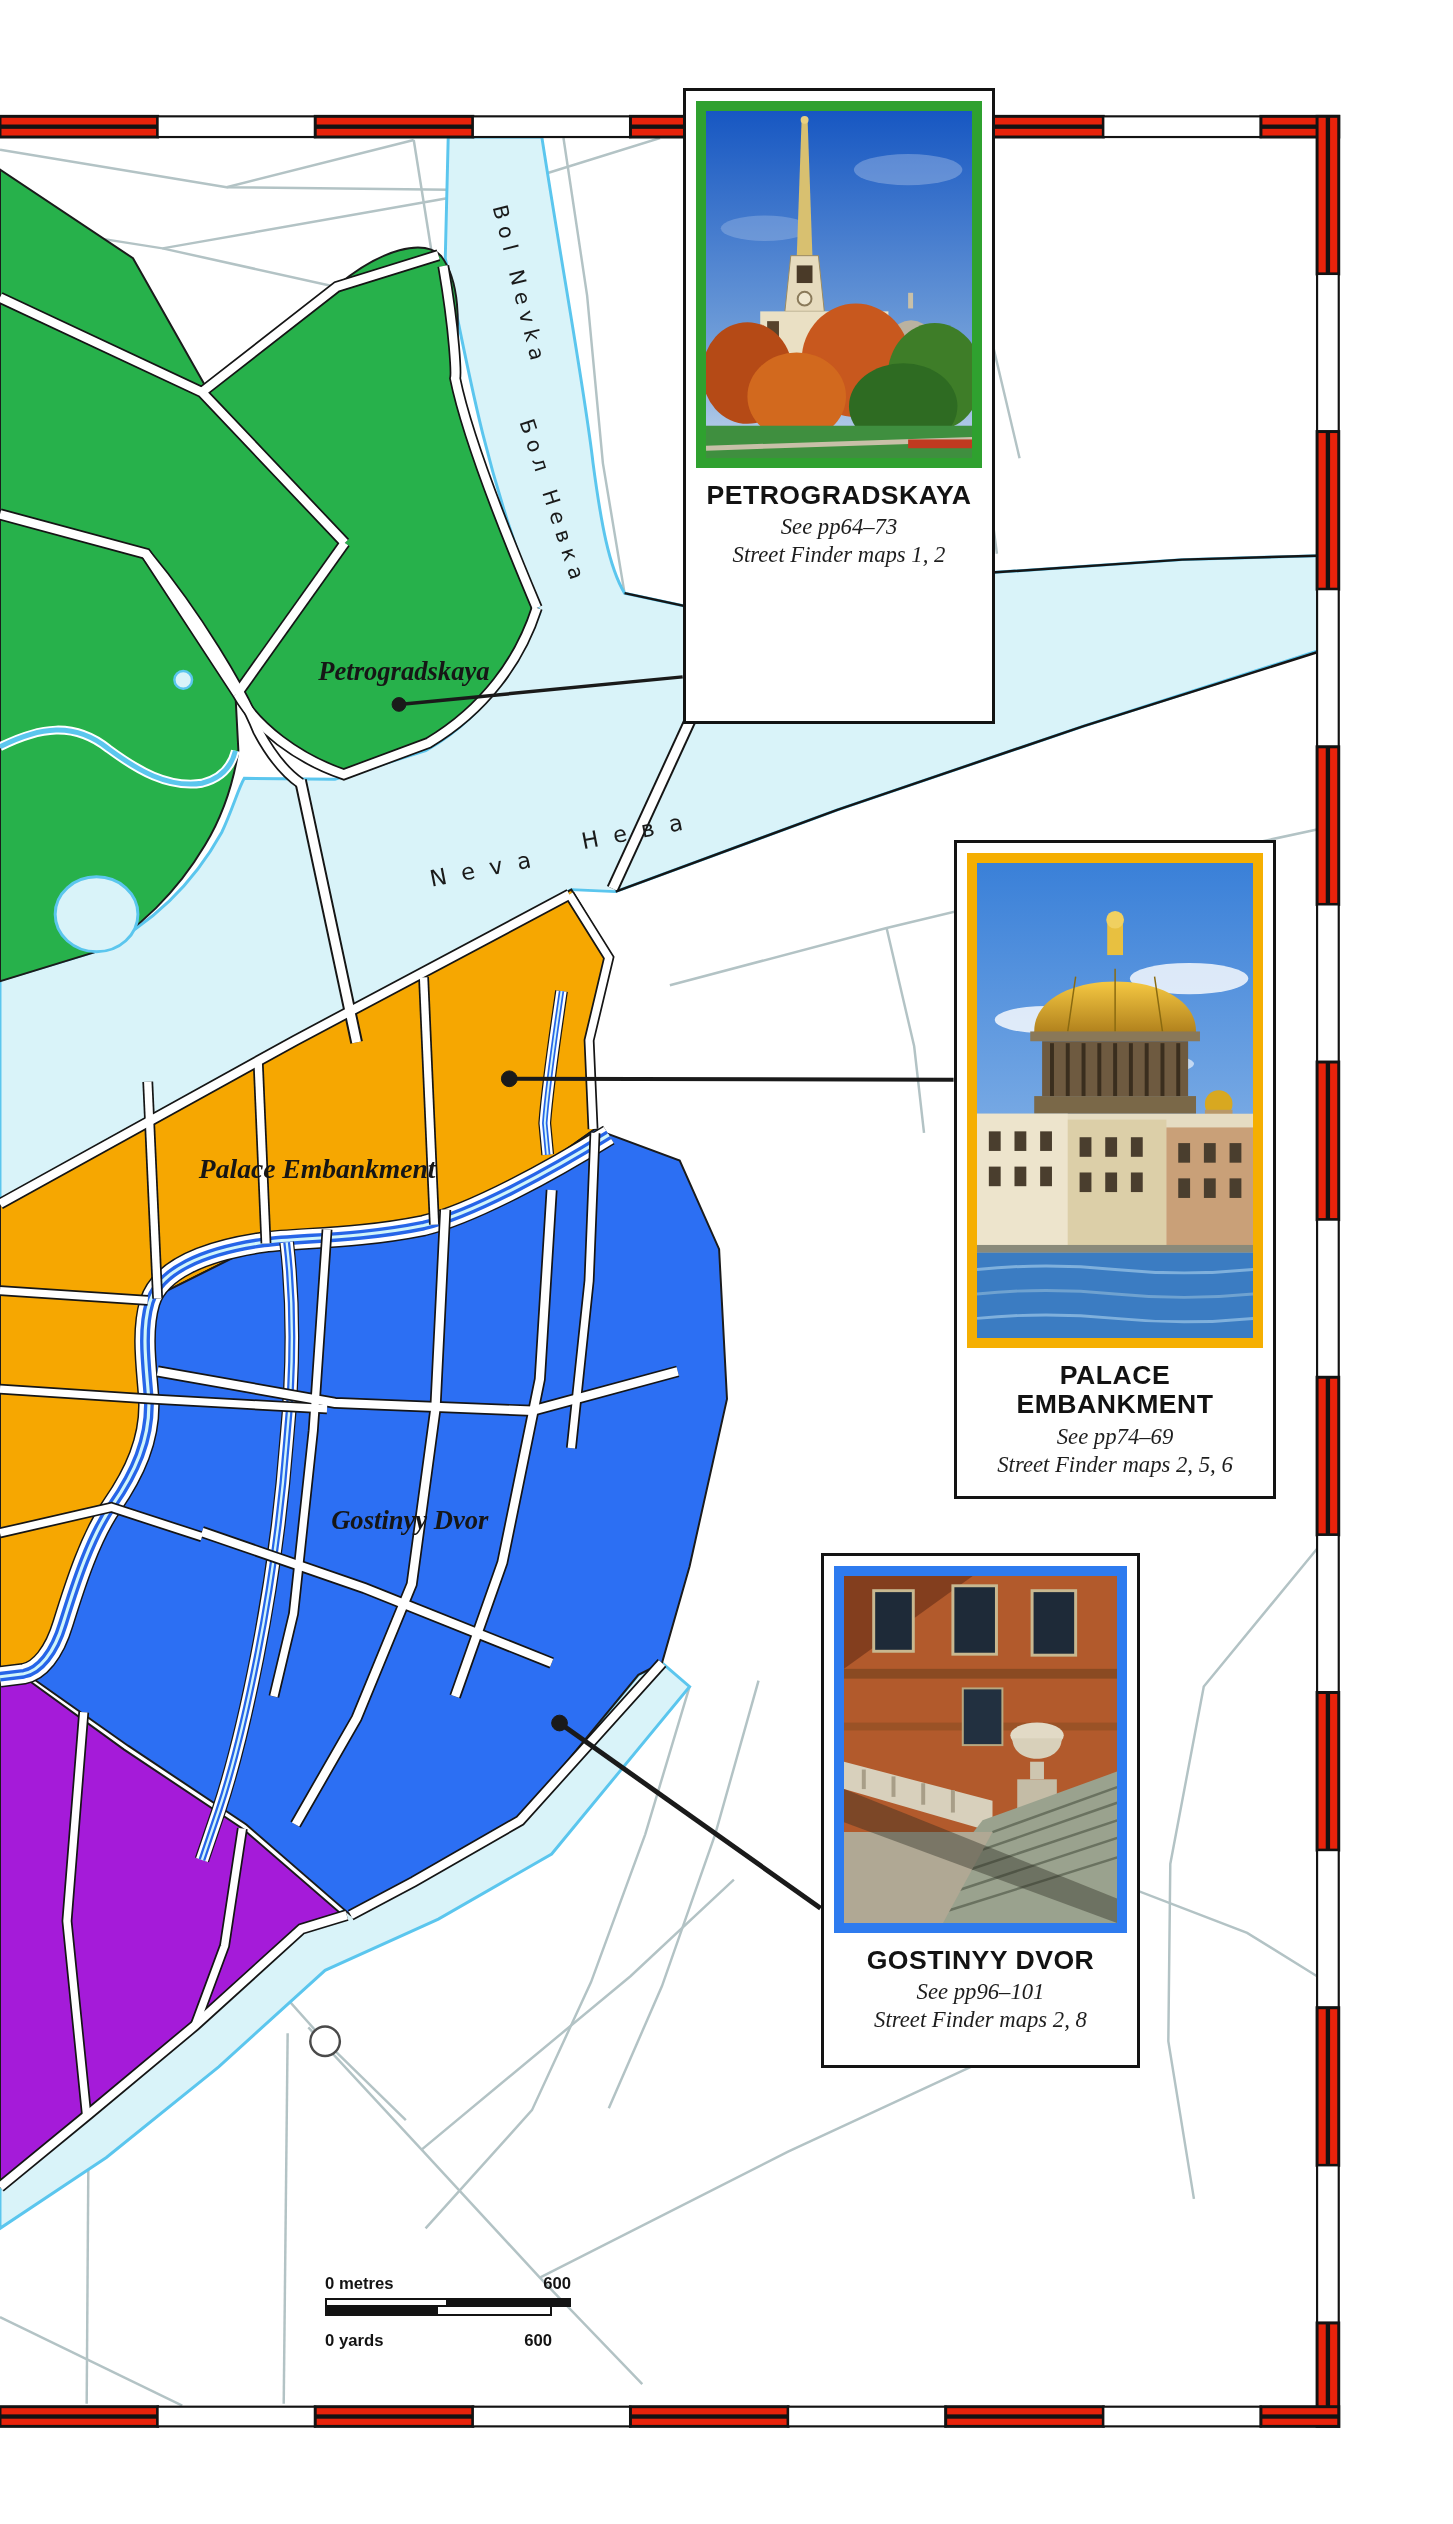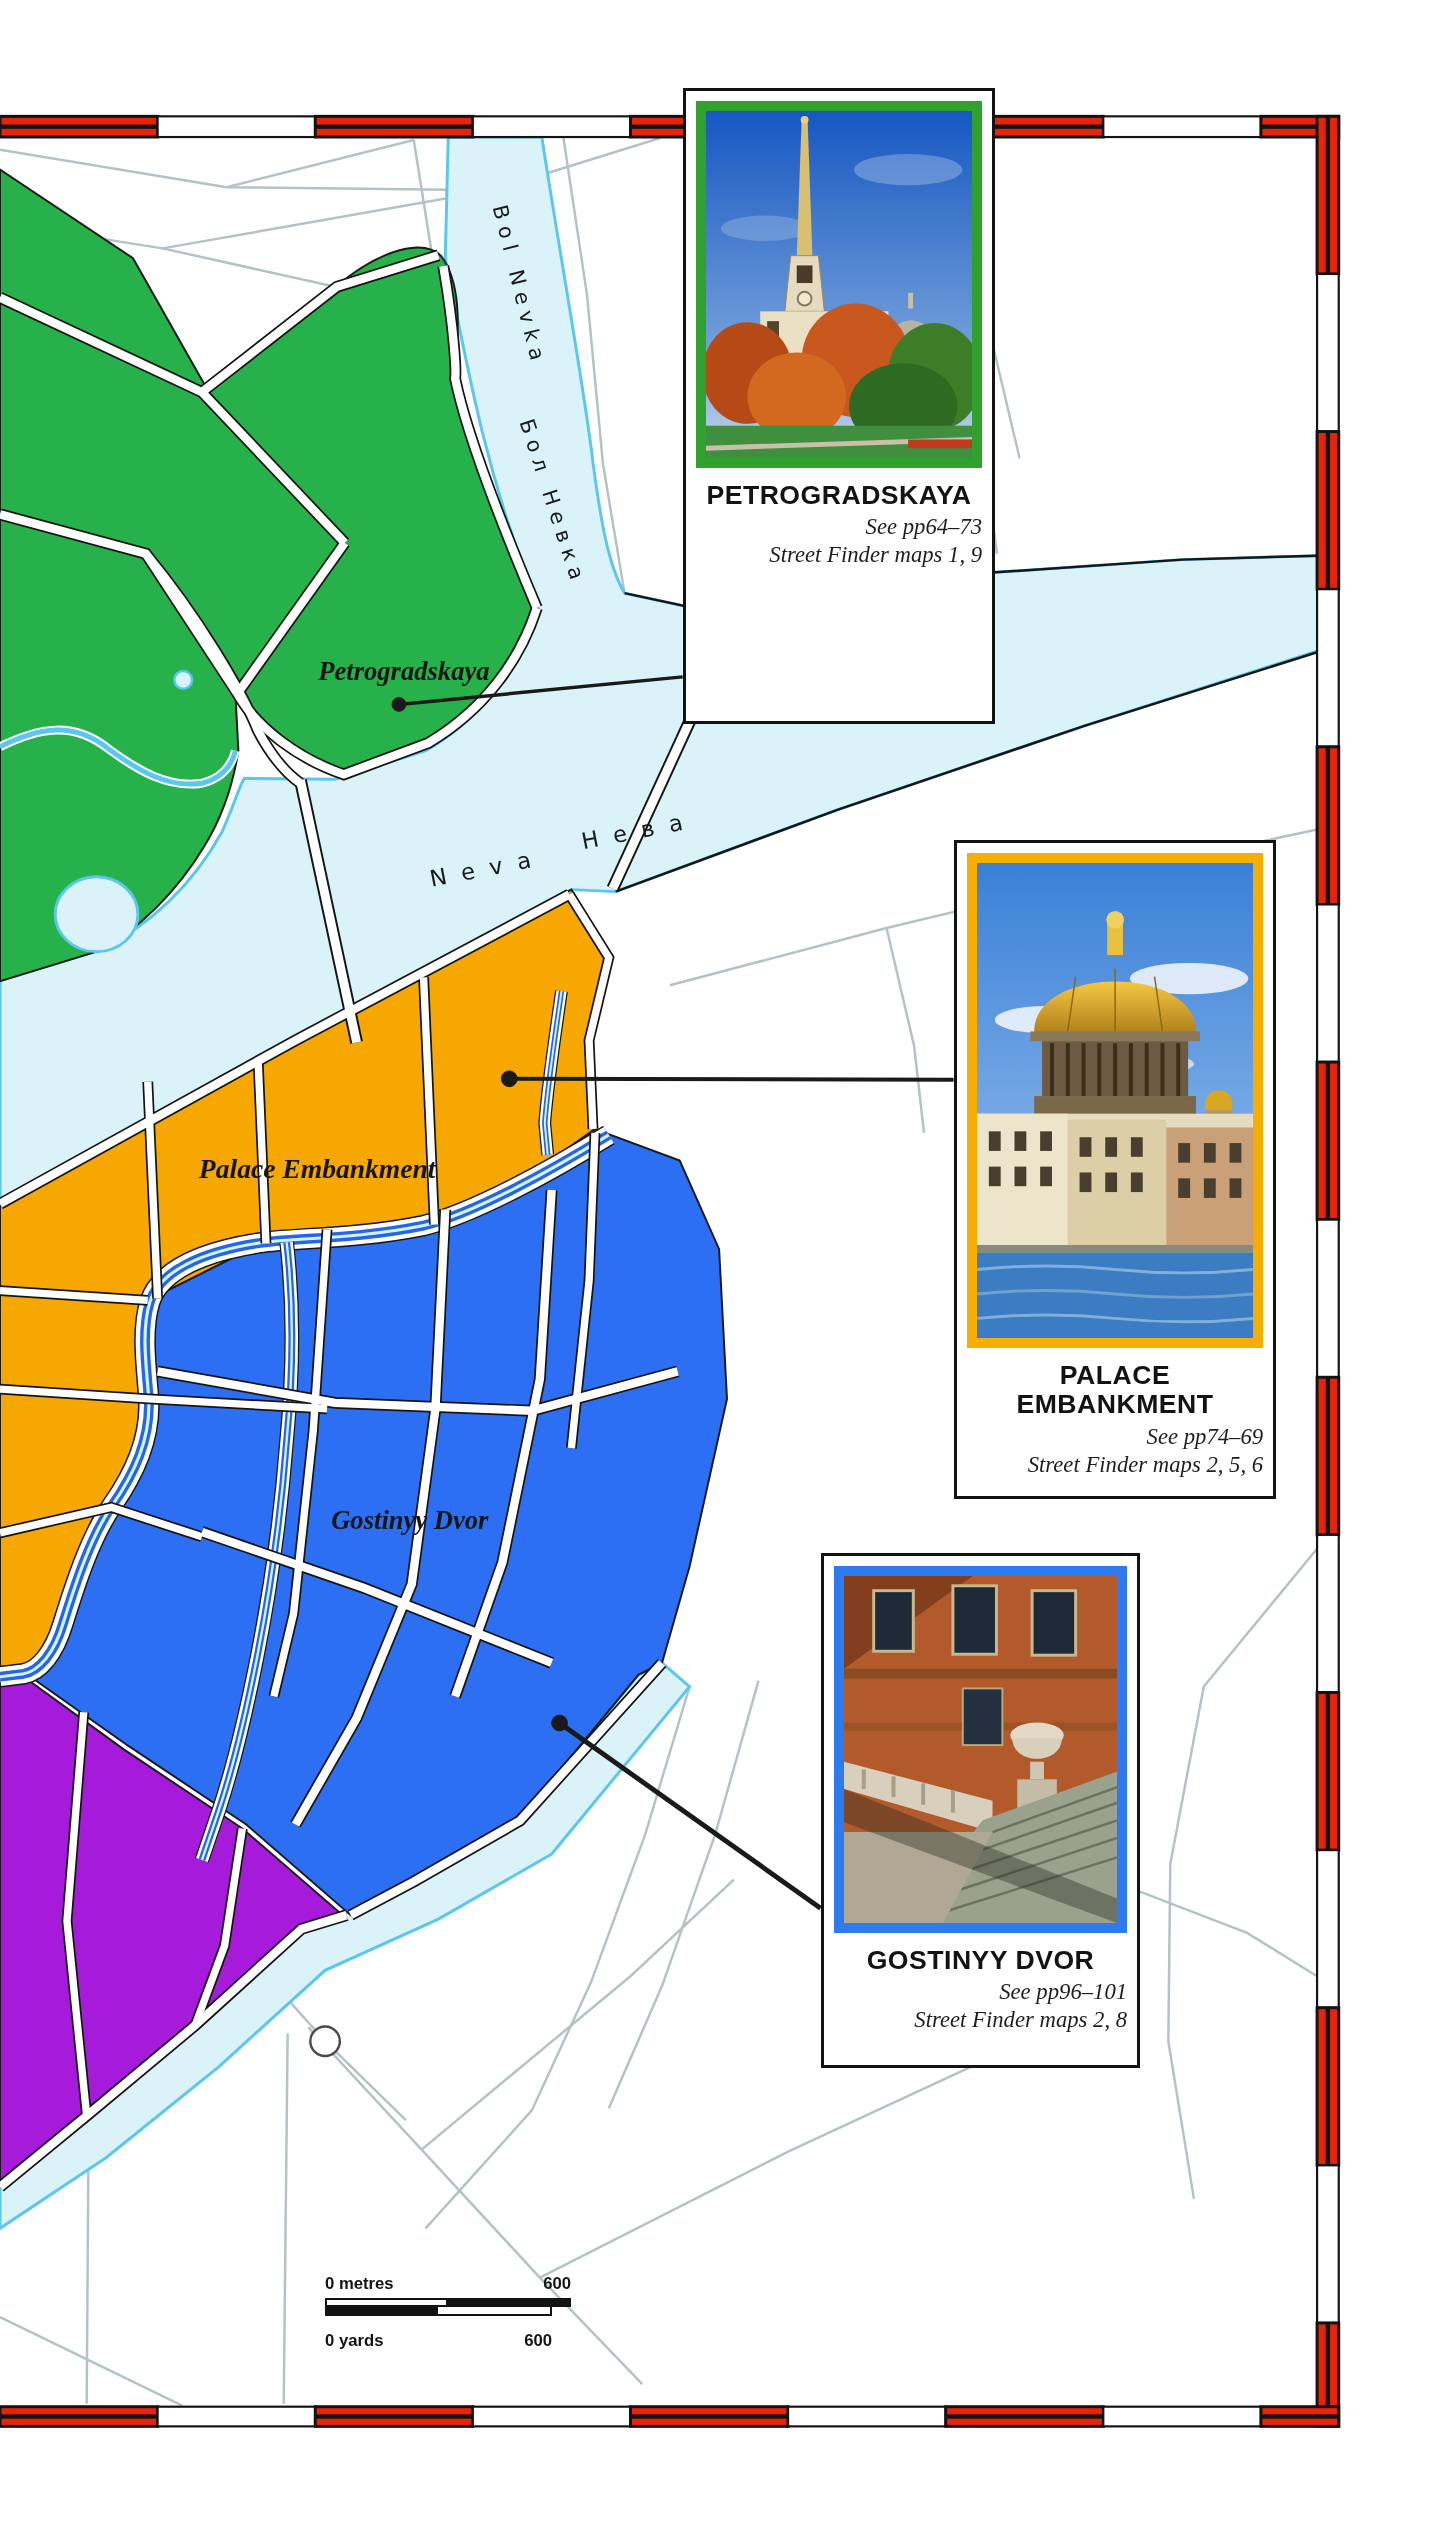--- a/index.html
+++ b/index.html
@@ -15,21 +15,21 @@
   .co3{left:821px;top:1553px;width:319px;height:515px;}
   .photo-frame{border:10.8px solid;line-height:0;}
   .pf-green{border-color:#2FA12F;}
   .pf-orange{border-color:#F5AF02;}
   .pf-blue{border-color:#2E7BEF;}
   .photo{display:block;width:100%;}
   .co1 .photo{height:347px;}
   .co2 .photo{height:475px;}
   .co3 .photo{height:347px;}
   .co-title{font-weight:bold;font-size:26.6px;letter-spacing:0.5px;margin-top:12.8px;line-height:1.12;color:#131313;}
-  .co-see,.co-maps{font-family:"Liberation Serif",serif;font-style:italic;font-size:22.7px;color:#1e1e1e;line-height:1.22;text-align:right;}
+  .co-see,.co-maps{font-family:"Liberation Serif",serif;font-style:italic;font-size:22.7px;color:#1e1e1e;line-height:1.22;}
   .co-see{margin-top:3px;}
 
   
   .scalebar{position:absolute;left:325px;top:2274px;width:248px;font-weight:bold;font-size:16.7px;color:#131313;}
   .sb-row{display:flex;justify-content:space-between;}
   .sb-row.top{width:246px;margin-bottom:3.9px;}
   .sb-row.bot{width:227px;margin-top:15px;}
   .bar{display:flex;box-sizing:border-box;border:2px solid #131313;height:8.9px;}
   .bar1{width:246px;}
   .bar2{width:227px;border-top:none;}
@@ -320,21 +320,21 @@
       <ellipse cx="232" cy="272" rx="48" ry="55" fill="#3E7D28"></ellipse>
       <ellipse cx="92" cy="292" rx="50" ry="45" fill="#D2691E"></ellipse>
       <ellipse cx="200" cy="302" rx="55" ry="44" fill="#2E6B22"></ellipse>
       <rect x="0" y="322" width="270" height="33" fill="#3F8F3F"></rect>
       <path d="M 0,345 L 270,336" stroke="#C8C0A8" stroke-width="5" fill="none"></path>
       <rect x="205" y="336" width="65" height="9" fill="#C03A20"></rect>
     </svg>
   </div>
   <div class="co-title">PETROGRADSKAYA</div>
   <div class="co-see">See pp64–73</div>
-  <div class="co-maps">Street Finder maps 1, 9</div>
+  <div class="co-maps">Street Finder maps 1, 2</div>
 </div>
 
 <div class="callout co2">
   <div class="photo-frame pf-orange">
     <svg class="photo" viewBox="0 0 280 485" preserveAspectRatio="none" xmlns="http://www.w3.org/2000/svg">
       <defs>
         <linearGradient id="sky2" x1="0" y1="0" x2="0" y2="1">
           <stop offset="0" stop-color="#3A80D8"></stop>
               <stop offset="1" stop-color="#AACBEE"></stop>
         </linearGradient>

